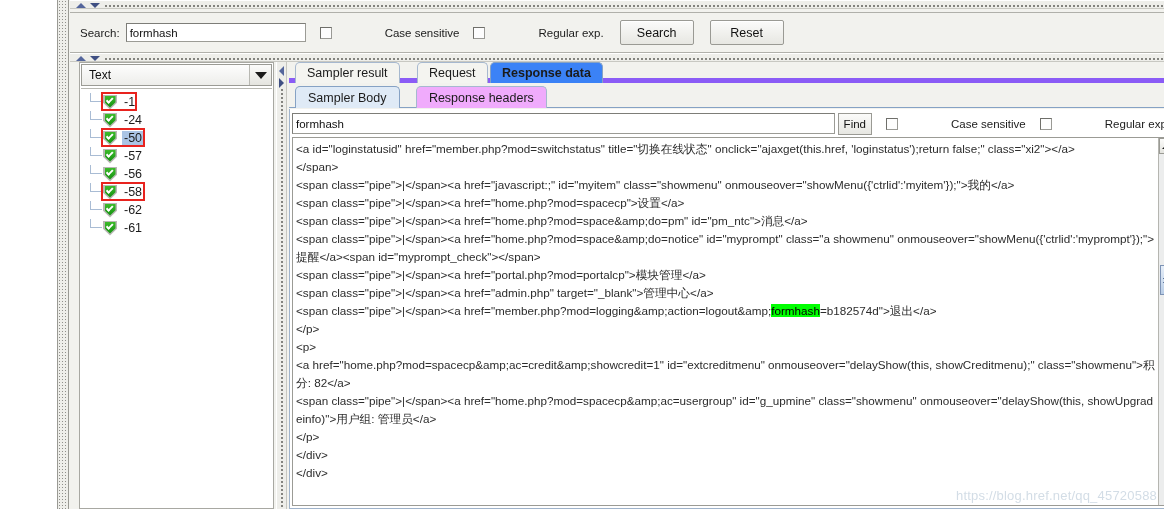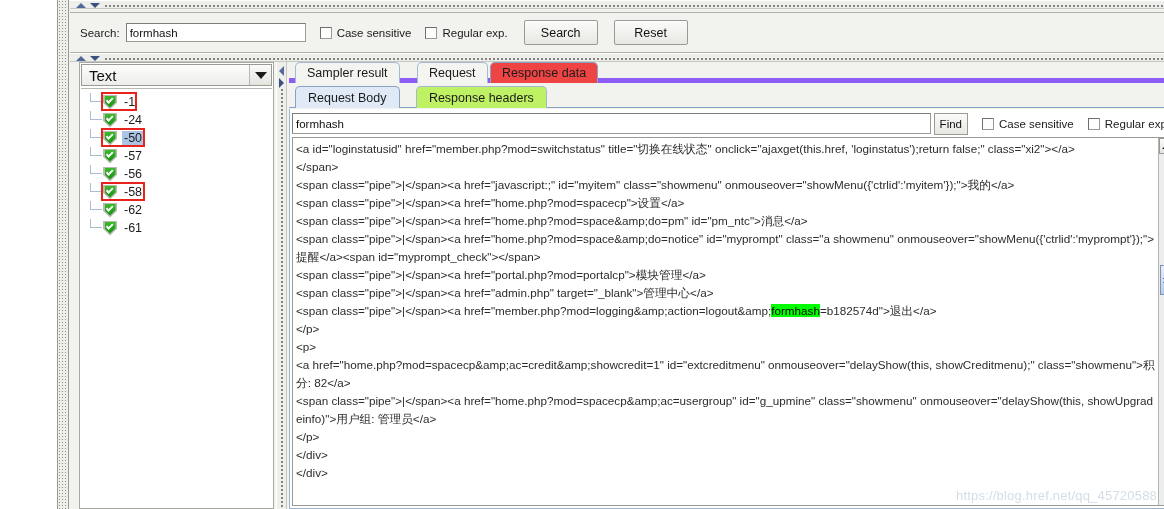--- a/index.html
+++ b/index.html
@@ -71,21 +71,21 @@
     border-top-color: #7d7d78;
     border-left-color: #7d7d78;
     height: 19px;
     font-size: 11.5px;
     color: #111;
     padding: 0 3px;
     display: flex; align-items: center;
     font-family: "Liberation Sans", sans-serif;
   }
   #searchField { width: 180px; }
-  .chk-wrap { display: flex; align-items: center; margin-left: 14px; }
+  .chk-wrap { display: flex; align-items: center; margin-left: 14px; gap: 48px; }
   .chkbox {
     width: 12px; height: 12px;
     background: #fdfdfd;
     border: 1px solid #9a9a95;
     border-top-color: #6f6f6a; border-left-color: #6f6f6a;
     margin-right: 5px;
   }
   .chk-lbl { font-size: 11.5px; color: #1b1b1b; white-space: nowrap; }
   .btn {
     margin-left: 16px;
@@ -109,21 +109,21 @@
     border: 1px solid #a8a8a2;
     background: #ffffff;
   }
   .combo {
     position: relative;
     height: 22px; margin: 1px;
     background: linear-gradient(#fdfdfd, #ededea);
     border: 1px solid #9b9b95;
     display: flex; align-items: center;
   }
-  .combo .ctext { font-size: 15px; color: #111; padding-left: 7px; }
+  .combo .ctext { font-size: 12px; color: #111; padding-left: 7px; }
   .combo .arrowbox {
     position: absolute; right: 0; top: 0; bottom: 0; width: 22px;
     display: flex; align-items: center; justify-content: center;
     border-left: 1px solid #b8b8b2;
     background: linear-gradient(#fbfbfa, #e4e4df);
   }
   .combo .arrowbox i {
     width: 0; height: 0;
     border-left: 6px solid transparent; border-right: 6px solid transparent;
     border-top: 7px solid #1b1b1b; display:block;
@@ -207,30 +207,30 @@
   }
   .tab {
     position: absolute; top: 0; height: 21px;
     display: flex; align-items: center; padding: 0 11px;
     font-size: 12.5px; color: #1b1b1b;
     background: #f4f4f0;
     border: 1px solid #a6b8cf;
     border-bottom: none;
     border-radius: 5px 5px 0 0;
   }
-  .tab.active { background: #ef4444; border-color: #86a2c4; }
+  .tab.active { background: #3b82f6; border-color: #86a2c4; font-weight: bold; }
   .tabstrip2 {
     position: relative; height: 22px; margin-top: 3px;
     border-bottom: 1px solid #86a2c4;
   }
   .tab2 {
     position: absolute; top: 0; height: 22px;
     display: flex; align-items: center; padding: 0 12px;
     font-size: 12.5px; color: #1b1b1b;
-    background: #bef264;
+    background: #f0abfc;
     border: 1px solid #a6b8cf;
     border-bottom: none;
     border-radius: 5px 5px 0 0;
   }
   .tab2.active { background: #dfeaf6; border-color: #86a2c4; }
 
   .tabcontent {
     position: absolute; left: 0; right: 0; top: 47px; bottom: 0;
     background: #ffffff;
     border: 1px solid #9fb3cb;
@@ -453,21 +453,21 @@
           </div>
           <div class="tab" style="left: 128px;">
             <span>Request</span>
           </div>
           <div class="tab active" style="left: 201px;">
             <span>Response data</span>
           </div>
         </div>
       <div class="tabstrip2" id="subTabs">
           <div class="tab2 active" style="left: 6px;">
-            <span>Request Body</span>
+            <span>Sampler Body</span>
           </div>
           <div class="tab2" style="left: 126.9px;">
             <span>Response headers</span>
           </div>
         </div>
 
       <div class="tabcontent">
 
         <div class="findbar">
           <div class="txtfield" id="findField">formhash</div>

